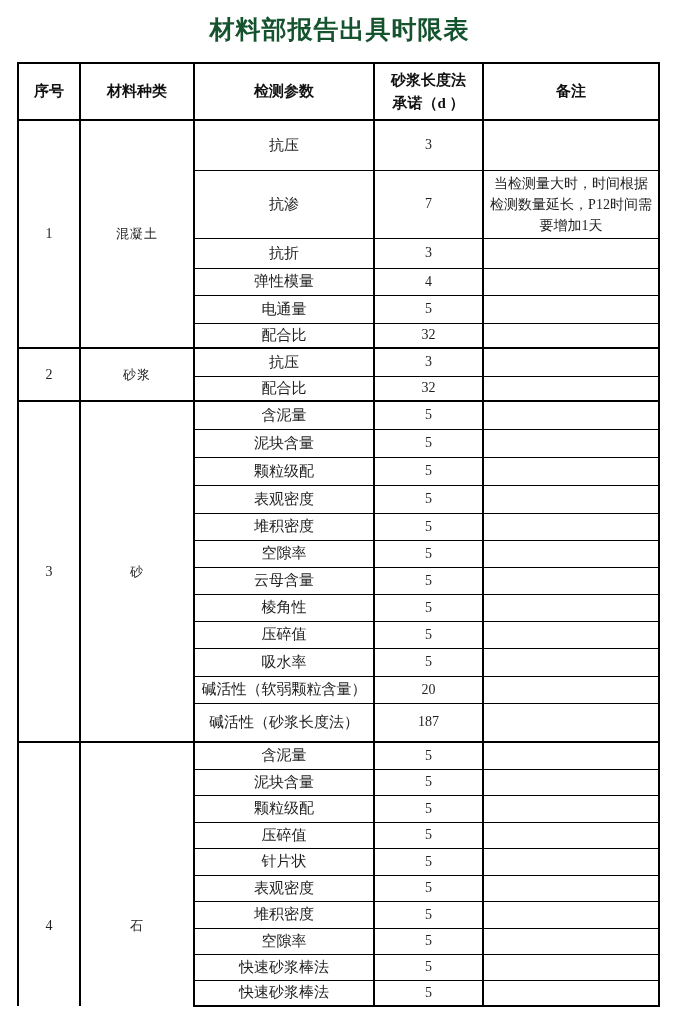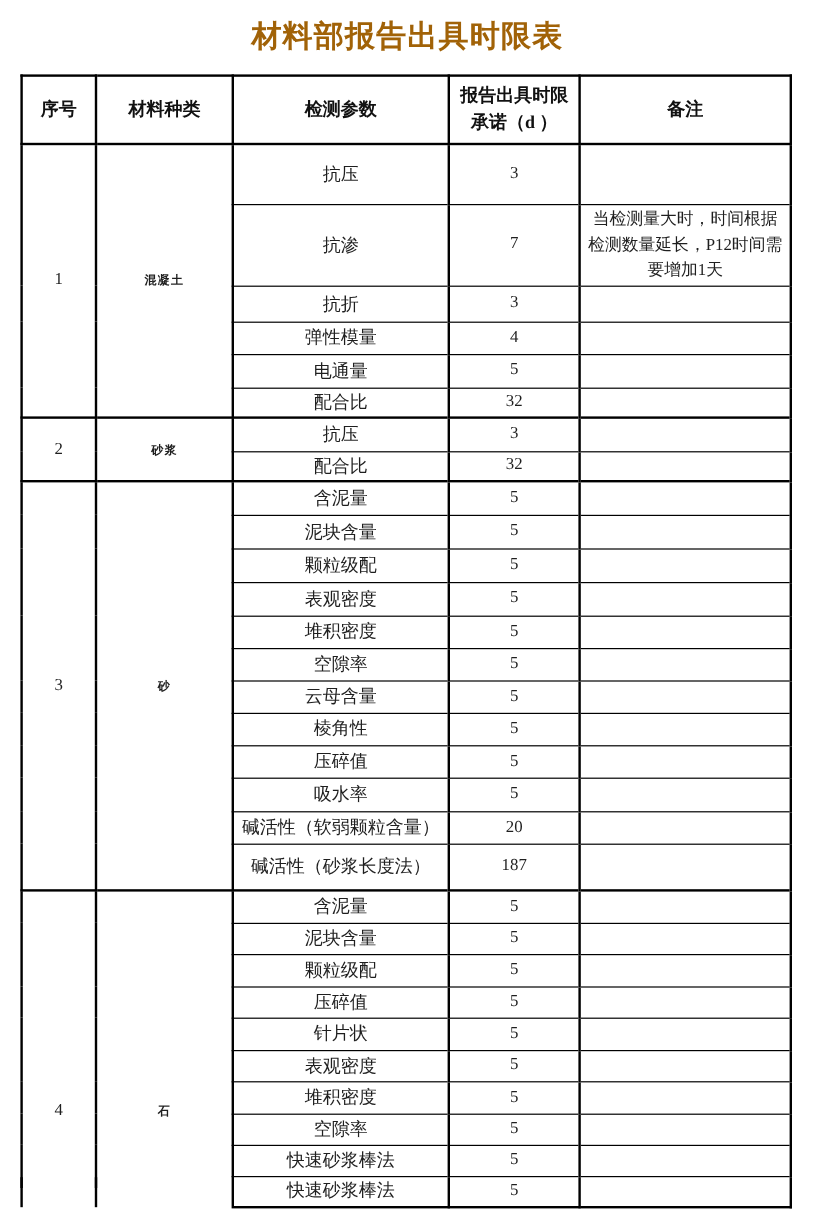--- a/index.html
+++ b/index.html
@@ -17,21 +17,21 @@
   .doc-title {
     position: absolute;
     top: 13px;
     left: 0;
     width: 679px;
     margin: 0;
     text-align: center;
     font-size: 25px;
     font-weight: bold;
     letter-spacing: 1px;
-    color: #a16207;
+    color: #14532d;
   }
   table.report-table {
     position: absolute;
     left: 17px;
     top: 62px;
     width: 641px;
     border-collapse: collapse;
     table-layout: fixed;
     border: 2px solid #000000;
     border-bottom: none; 
@@ -65,21 +65,21 @@
   td.param, td.value, td.remark {
     border-top: 1px solid #000000;
     border-bottom: 1px solid #000000;
   }
   tr.group-start > td { border-top: 2px solid #000000; }
   tbody tr:last-child > td.param,
   tbody tr:last-child > td.value,
   tbody tr:last-child > td.remark { border-bottom: 2px solid #000000; }
 
   td.idx  { font-size: 14px; border-bottom: 2px solid #000000; }
-  td.mat  { font-size: 10px; letter-spacing: 1px; border-bottom: 2px solid #000000; font-weight: bold; }
+  td.mat  { font-size: 13px; letter-spacing: 1px; border-bottom: 2px solid #000000; }
   
   td.idx.continued, td.mat.continued {
     border-bottom: none;
     padding-top: 102px;
   }
   td.param  { font-size: 15px; }
   td.value  { font-size: 14px; }
   td.remark {
     font-size: 14px;
     line-height: 1.5;
@@ -109,21 +109,21 @@
     <col class="c-param">
     <col class="c-days">
     <col class="c-remark">
   </colgroup>
   <thead>
     <tr>
       <th>序号</th>
       <th>材料种类</th>
       <th>检测参数</th>
       <th>
-        <span class="th-line">报告出具时限</span>
+        <span class="th-line">砂浆长度法</span>
         <span class="th-line">承诺（d ）</span>
       </th>
       <th>备注</th>
     </tr>
   </thead>
   <tbody id="table-body">
       <tr class="group-start" style="height: 50px;">
         <td class="idx" rowspan="6">1</td>
         <td class="mat" rowspan="6">混凝土</td>
         <td class="param">抗压</td>

